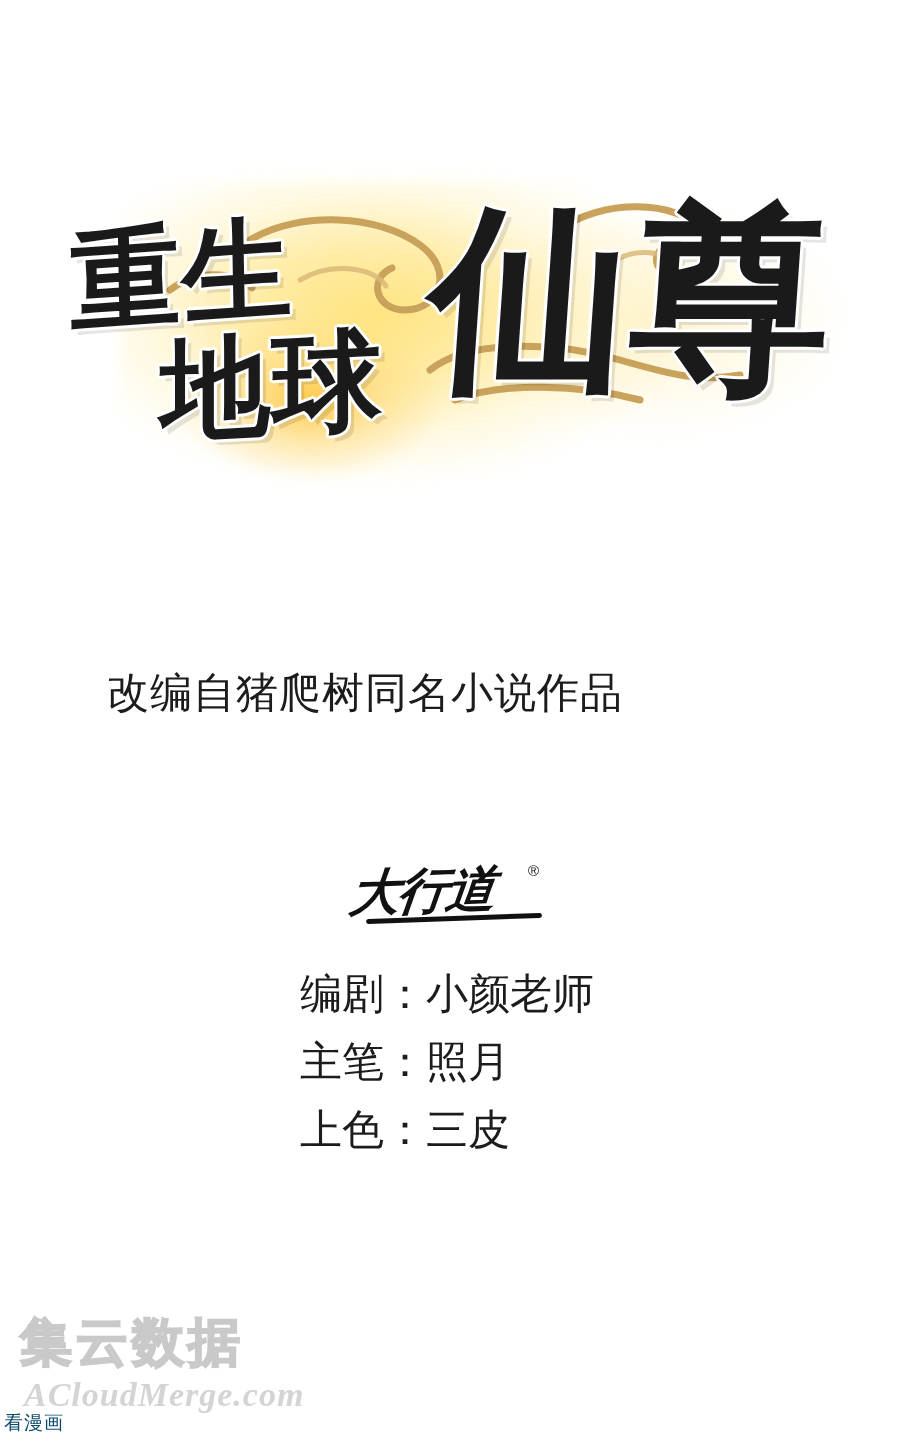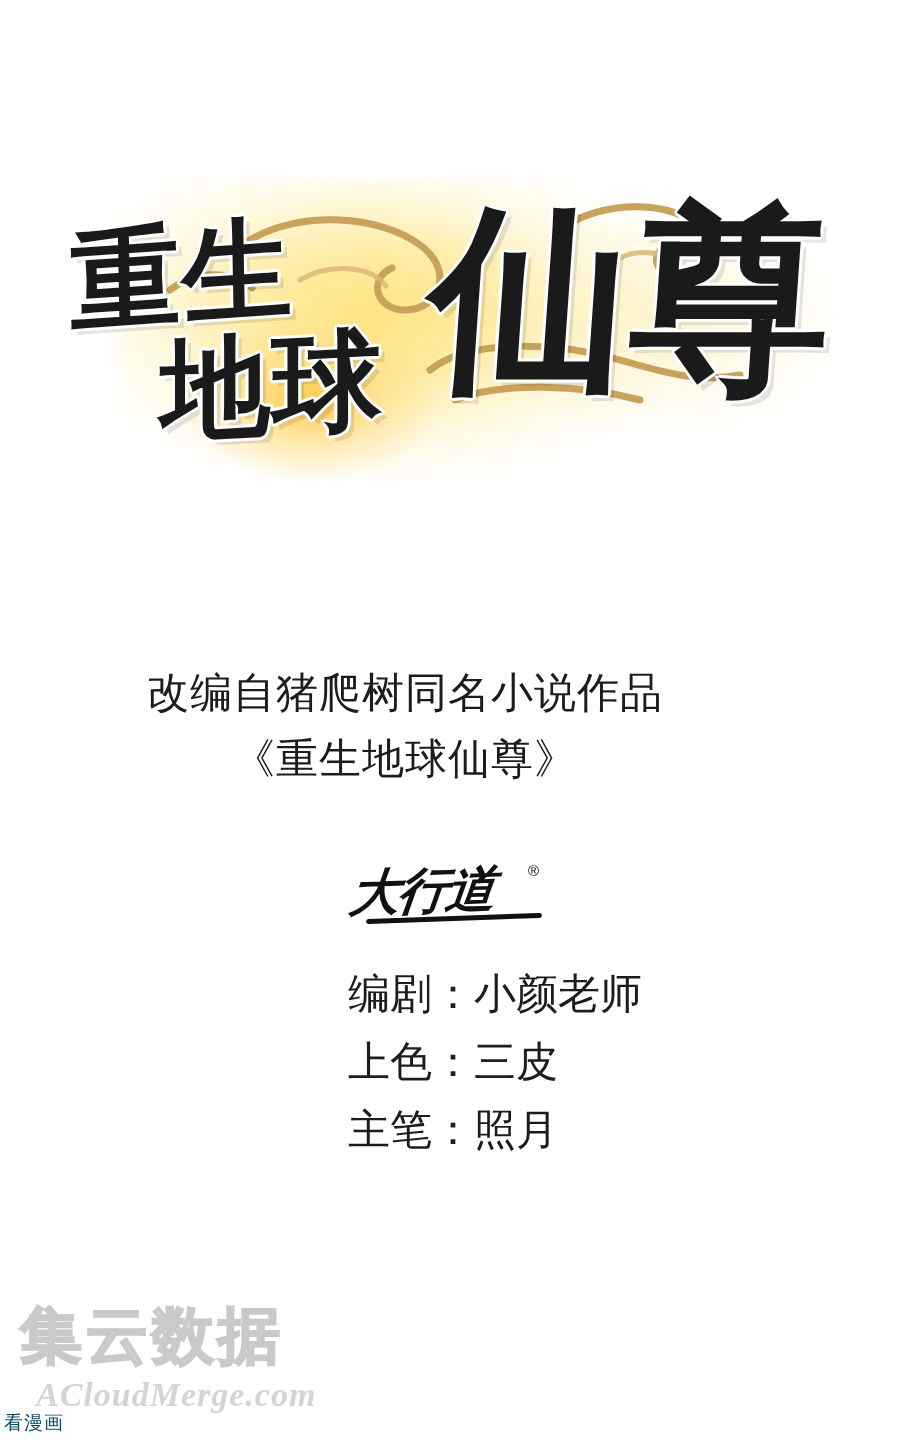--- a/index.html
+++ b/index.html
@@ -109,21 +109,20 @@
     transform: rotate(-3deg) skewX(-3deg);
   }
 
   
   .credits {
     position: absolute;
     left: 0;
     top: 660px;
     width: 730px;
     text-align: center;
-    margin-left: 40px;
   }
   .novel-line {
     font-family: "DejaVu Serif", serif;
     font-size: 42px;
     line-height: 66px;
     color: #1c1c1c;
     letter-spacing: 1px;
   }
 
   .studio-row {
@@ -175,54 +174,52 @@
     font-size: 42px;
     line-height: 56px;
     color: #1c1c1c;
   }
 
   .staff {
     position: absolute;
     left: 0;
     top: 960px;
     width: 716px;
-    padding-left: 48px;
   }
   .staff-row {
     font-family: "DejaVu Serif", serif;
     font-size: 42px;
     line-height: 68px;
     color: #1c1c1c;
     padding-left: 300px;
     text-align: left;
   }
 
   
   .wm-main {
     position: absolute;
     left: 20px;
     bottom: 62px;
     font-family: "DejaVu Serif", serif;
-    font-size: 62px;
+    font-size: 52px;
     font-weight: 700;
     color: #d9d9d9;
     letter-spacing: 4px;
     -webkit-text-stroke: 2px #c9c9c9;
   }
   .wm-sub {
     position: absolute;
     left: 24px;
     bottom: 26px;
     font-family: "Liberation Serif", serif;
     font-size: 34px;
     font-weight: 700;
     font-style: italic;
     color: #d4d4d4;
     letter-spacing: 1px;
-    margin-left: 12px;
   }
   .wm-corner {
     position: absolute;
     left: 4px;
     bottom: 4px;
     font-family: "Liberation Sans", sans-serif;
     font-size: 19px;
     color: #0c4a6e;
     letter-spacing: 1px;
   }
@@ -251,38 +248,37 @@
 
   <div class="title-text">
     <div class="title-line title-s1">重生</div>
     <div class="title-line title-s2">地球</div>
     <div class="title-line title-big">仙尊</div>
   </div>
 </div>
 
 <div class="credits">
   <div class="novel-line">改编自猪爬树同名小说作品</div>
-  <div class="novel-line">《重生地球仙尊》</div>
 </div>
 
 <div class="studio-row">
   <div class="studio-logo">
     <span class="logo-text">大行道</span>
     <span class="logo-reg">®</span>
     <span class="logo-underline"></span>
   </div>
 </div>
 
 <div class="staff">
   <div class="staff-row">
     <span>编剧：</span><span>小颜老师</span>
   </div>
   <div class="staff-row">
+    <span>主笔：</span><span>照月</span>
+  </div>
+  <div class="staff-row">
     <span>上色：</span><span>三皮</span>
-  </div>
-  <div class="staff-row">
-    <span>主笔：</span><span>照月</span>
   </div>
 </div>
 
 <div class="wm-main">集云数据</div>
 <div class="wm-sub">ACloudMerge.com</div>
 <div class="wm-corner">看漫画</div>
 
 </body></html>

